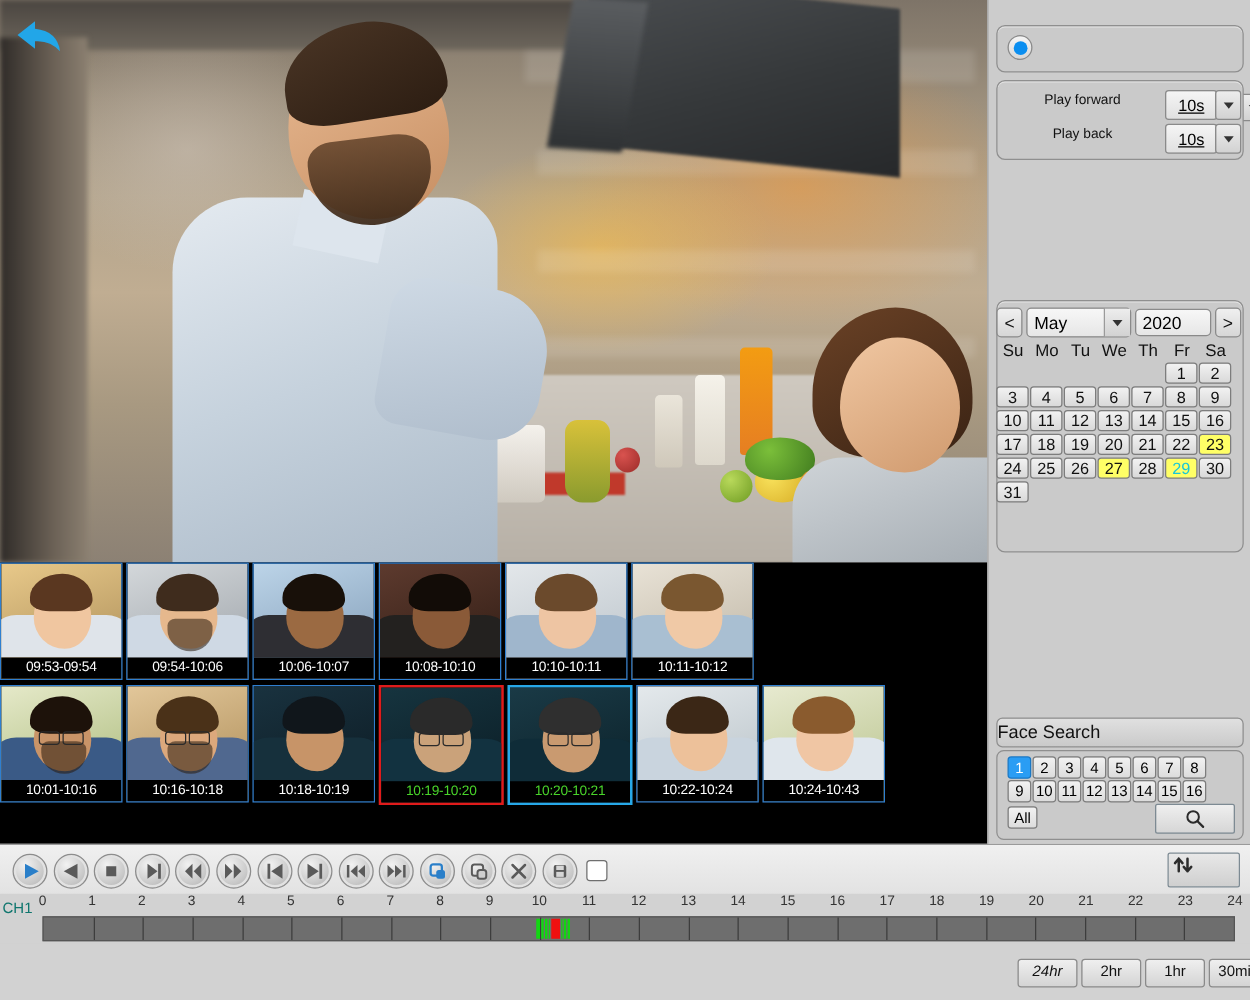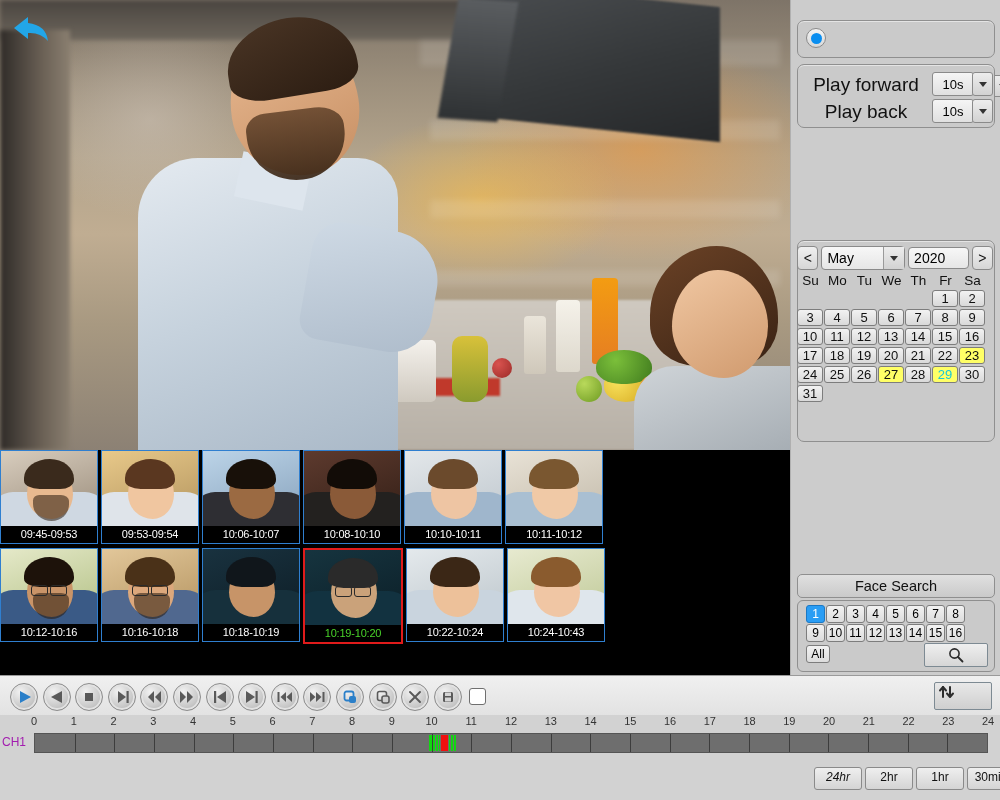--- a/index.html
+++ b/index.html
@@ -178,21 +178,21 @@
   }
 
   
   .timeline-wrap{position:absolute;left:0;top:715px;width:1000px;height:40px;background:#d2d2d2;}
   .ruler{position:absolute;left:22px;top:0;width:966px;height:18px;}
   .ruler .tk{
     position:absolute;top:0;font-size:11px;color:#333;transform:translateX(-50%);
     font-family:"Liberation Sans",sans-serif;
   }
   .ch-label{
-    position:absolute;left:2px;top:20px;font-size:12px;color:#a21caf;
+    position:absolute;left:2px;top:4px;font-size:12px;color:#0f766e;
   }
   .track{
     position:absolute;left:34px;top:18px;width:954px;height:20px;
     background:#6e6e6e;border:1px solid #555;box-sizing:border-box;
   }
   .track .hr{position:absolute;top:0;bottom:0;width:1px;background:#3d3d3d;}
   .seg{position:absolute;top:1px;bottom:1px;}
 
   
   .right-panel{
@@ -219,27 +219,27 @@
   }
   .combo .txt{flex:1;padding-left:6px;font-size:14px;color:#111;white-space:nowrap;overflow:hidden;}
   .combo .arrow{
     width:20px;height:100%;border-left:1px solid #9a9a9a;
     display:flex;align-items:center;justify-content:center;
     background:linear-gradient(180deg,#ededed,#d2d2d2);border-radius:0 3px 3px 0;
   }
   .caret{width:0;height:0;border-left:4px solid transparent;border-right:4px solid transparent;border-top:5px solid #333;}
 
   .play-lbl{
-    position:absolute;font-size:19px;color:#111;text-align:center;width:120px;
+    position:absolute;font-size:11px;color:#111;text-align:center;width:120px;
   }
   .small-combo{
     position:absolute;width:40px;height:22px;
     background:linear-gradient(180deg,#f5f5f5,#e0e0e0);
     border:1px solid #8a8a8a;border-radius:3px;
-    font-size:13px;display:flex;align-items:center;justify-content:center;cursor:pointer;
+    font-size:13px;display:flex;align-items:center;justify-content:center;cursor:pointer;text-decoration:underline;
   }
   .mini-arrow{
     position:absolute;width:19px;height:22px;
     background:linear-gradient(180deg,#ededed,#d2d2d2);
     border:1px solid #8a8a8a;border-radius:3px;
     display:flex;align-items:center;justify-content:center;cursor:pointer;
   }
 
   
   .cal{position:absolute;left:6px;top:246px;width:196px;}
@@ -272,21 +272,21 @@
   }
   .day.empty{background:transparent;border:none;cursor:default;}
   .day.rec{background:#ffff66;}
   .day.cur{background:#ffff66;color:#19c8d8;}
 
   
   .fs-title{
     position:absolute;left:6px;top:574px;width:196px;height:22px;
     background:linear-gradient(180deg,#e0e0e0,#cacaca);
     border:1px solid #8f8f8f;border-radius:5px;
-    text-align:center;line-height:22px;font-size:14.5px;color:#111;
+    text-align:left;line-height:22px;font-size:14.5px;color:#111;
   }
   .fs-box{position:absolute;left:6px;top:600px;width:196px;height:70px;
     background:#cacaca;border:1px solid #8f8f8f;border-radius:6px;}
   .chrow{display:flex;margin-left:8px;}
   .ch{
     width:19px;height:18px;margin-right:1px;
     background:linear-gradient(180deg,#f2f2f2,#dcdcdc);
     border:1px solid #7d7d7d;border-radius:3px;box-sizing:border-box;
     font-size:12px;line-height:16px;text-align:center;cursor:pointer;
   }
@@ -364,35 +364,35 @@
     </div>
 
     <svg class="back-arrow" viewBox="0 0 46 34">
       <path d="M18 5 L4 16 L18 27 L18 21 Q30 20 38 29 Q36 13 18 11 Z" fill="#22a6e8"></path>
     </svg>
   </div>
 
   <div class="thumb-panel">
     <div class="thumb-row" id="trow1">
         <div class="thumb">
-          <div class="thumb-img" style="background: linear-gradient(160deg, rgb(216, 205, 190), rgb(141, 127, 109));">
-            <div class="f-body" style="background: rgb(207, 216, 226);"></div>
-            <div class="f-head" style="left: 26px; top: 14px; width: 46px; height: 54px; background: rgb(232, 185, 143);"></div>
-            <div style="position: absolute; left: 32px; top: 44px; width: 36px; height: 26px; background: rgba(40, 25, 12, 0.55); border-radius: 20% 26% 56% 60% / 24% 26% 74% 76%;"></div>
-            <div class="f-hair" style="left: 23px; top: 8px; width: 50px; height: 30px; background: rgb(58, 42, 28);"></div>
-          </div>
-          <div class="thumb-label">09:45-09:53</div>
-        </div>
-        <div class="thumb">
           <div class="thumb-img" style="background: linear-gradient(160deg, rgb(232, 201, 138), rgb(168, 138, 86));">
             <div class="f-body" style="background: rgb(223, 228, 234);"></div>
             <div class="f-head" style="left: 26px; top: 14px; width: 46px; height: 54px; background: rgb(240, 198, 160);"></div>
             <div class="f-hair" style="left: 23px; top: 8px; width: 50px; height: 30px; background: rgb(90, 55, 32);"></div>
           </div>
           <div class="thumb-label">09:53-09:54</div>
+        </div>
+        <div class="thumb">
+          <div class="thumb-img" style="background: linear-gradient(160deg, rgb(211, 215, 218), rgb(154, 160, 166));">
+            <div class="f-body" style="background: rgb(207, 217, 228);"></div>
+            <div class="f-head" style="left: 26px; top: 14px; width: 46px; height: 54px; background: rgb(230, 184, 141);"></div>
+            <div style="position: absolute; left: 32px; top: 44px; width: 36px; height: 26px; background: rgba(40, 25, 12, 0.55); border-radius: 20% 26% 56% 60% / 24% 26% 74% 76%;"></div>
+            <div class="f-hair" style="left: 23px; top: 8px; width: 50px; height: 30px; background: rgb(63, 44, 29);"></div>
+          </div>
+          <div class="thumb-label">09:54-10:06</div>
         </div>
         <div class="thumb">
           <div class="thumb-img" style="background: linear-gradient(160deg, rgb(188, 212, 232), rgb(126, 153, 180));">
             <div class="f-body" style="background: rgb(46, 46, 51);"></div>
             <div class="f-head" style="left: 26px; top: 14px; width: 46px; height: 54px; background: rgb(155, 106, 66);"></div>
             <div class="f-hair" style="left: 23px; top: 8px; width: 50px; height: 30px; background: rgb(24, 16, 9);"></div>
           </div>
           <div class="thumb-label">10:06-10:07</div>
         </div>
         <div class="thumb">
@@ -423,21 +423,21 @@
     <div class="thumb-row" id="trow2">
         <div class="thumb">
           <div class="thumb-img" style="background: linear-gradient(160deg, rgb(229, 233, 201), rgb(168, 184, 119));">
             <div class="f-body" style="background: rgb(58, 90, 134);"></div>
             <div class="f-head" style="left: 26px; top: 14px; width: 46px; height: 54px; background: rgb(201, 148, 104);"></div>
             <div style="position: absolute; left: 32px; top: 44px; width: 36px; height: 26px; background: rgba(40, 25, 12, 0.55); border-radius: 20% 26% 56% 60% / 24% 26% 74% 76%;"></div>
             <div class="f-hair" style="left: 23px; top: 8px; width: 50px; height: 30px; background: rgb(29, 18, 10);"></div>
             <div class="f-glass" style="left: 30px; top: 36px; width: 15px;"></div>
             <div class="f-glass" style="left: 49px; top: 36px; width: 15px;"></div>
           </div>
-          <div class="thumb-label">10:12-10:16</div>
+          <div class="thumb-label">10:01-10:16</div>
         </div>
         <div class="thumb">
           <div class="thumb-img" style="background: linear-gradient(160deg, rgb(226, 199, 154), rgb(171, 138, 85));">
             <div class="f-body" style="background: rgb(80, 104, 143);"></div>
             <div class="f-head" style="left: 26px; top: 14px; width: 46px; height: 54px; background: rgb(220, 168, 124);"></div>
             <div style="position: absolute; left: 32px; top: 44px; width: 36px; height: 26px; background: rgba(40, 25, 12, 0.55); border-radius: 20% 26% 56% 60% / 24% 26% 74% 76%;"></div>
             <div class="f-hair" style="left: 23px; top: 8px; width: 50px; height: 30px; background: rgb(74, 49, 24);"></div>
             <div class="f-glass" style="left: 30px; top: 36px; width: 15px;"></div>
             <div class="f-glass" style="left: 49px; top: 36px; width: 15px;"></div>
           </div>
@@ -453,20 +453,30 @@
         </div>
         <div class="thumb sel-red">
           <div class="thumb-img" style="background: linear-gradient(160deg, rgb(22, 52, 63), rgb(10, 27, 35));">
             <div class="f-body" style="background: rgb(18, 50, 64);"></div>
             <div class="f-head" style="left: 26px; top: 14px; width: 46px; height: 54px; background: rgb(202, 162, 122);"></div>
             <div class="f-hair" style="left: 23px; top: 8px; width: 50px; height: 30px; background: rgb(42, 42, 42);"></div>
             <div class="f-glass" style="left: 30px; top: 36px; width: 15px;"></div>
             <div class="f-glass" style="left: 49px; top: 36px; width: 15px;"></div>
           </div>
           <div class="thumb-label hl">10:19-10:20</div>
+        </div>
+        <div class="thumb sel-blue">
+          <div class="thumb-img" style="background: linear-gradient(160deg, rgb(26, 58, 70), rgb(10, 31, 39));">
+            <div class="f-body" style="background: rgb(15, 44, 56);"></div>
+            <div class="f-head" style="left: 26px; top: 14px; width: 46px; height: 54px; background: rgb(201, 154, 112);"></div>
+            <div class="f-hair" style="left: 23px; top: 8px; width: 50px; height: 30px; background: rgb(47, 47, 47);"></div>
+            <div class="f-glass" style="left: 30px; top: 36px; width: 15px;"></div>
+            <div class="f-glass" style="left: 49px; top: 36px; width: 15px;"></div>
+          </div>
+          <div class="thumb-label hl">10:20-10:21</div>
         </div>
         <div class="thumb">
           <div class="thumb-img" style="background: linear-gradient(160deg, rgb(228, 233, 236), rgb(182, 192, 198));">
             <div class="f-body" style="background: rgb(201, 212, 222);"></div>
             <div class="f-head" style="left: 26px; top: 14px; width: 46px; height: 54px; background: rgb(237, 193, 154);"></div>
             <div class="f-hair" style="left: 23px; top: 8px; width: 50px; height: 30px; background: rgb(59, 39, 22);"></div>
           </div>
           <div class="thumb-label">10:22-10:24</div>
         </div>
         <div class="thumb">

